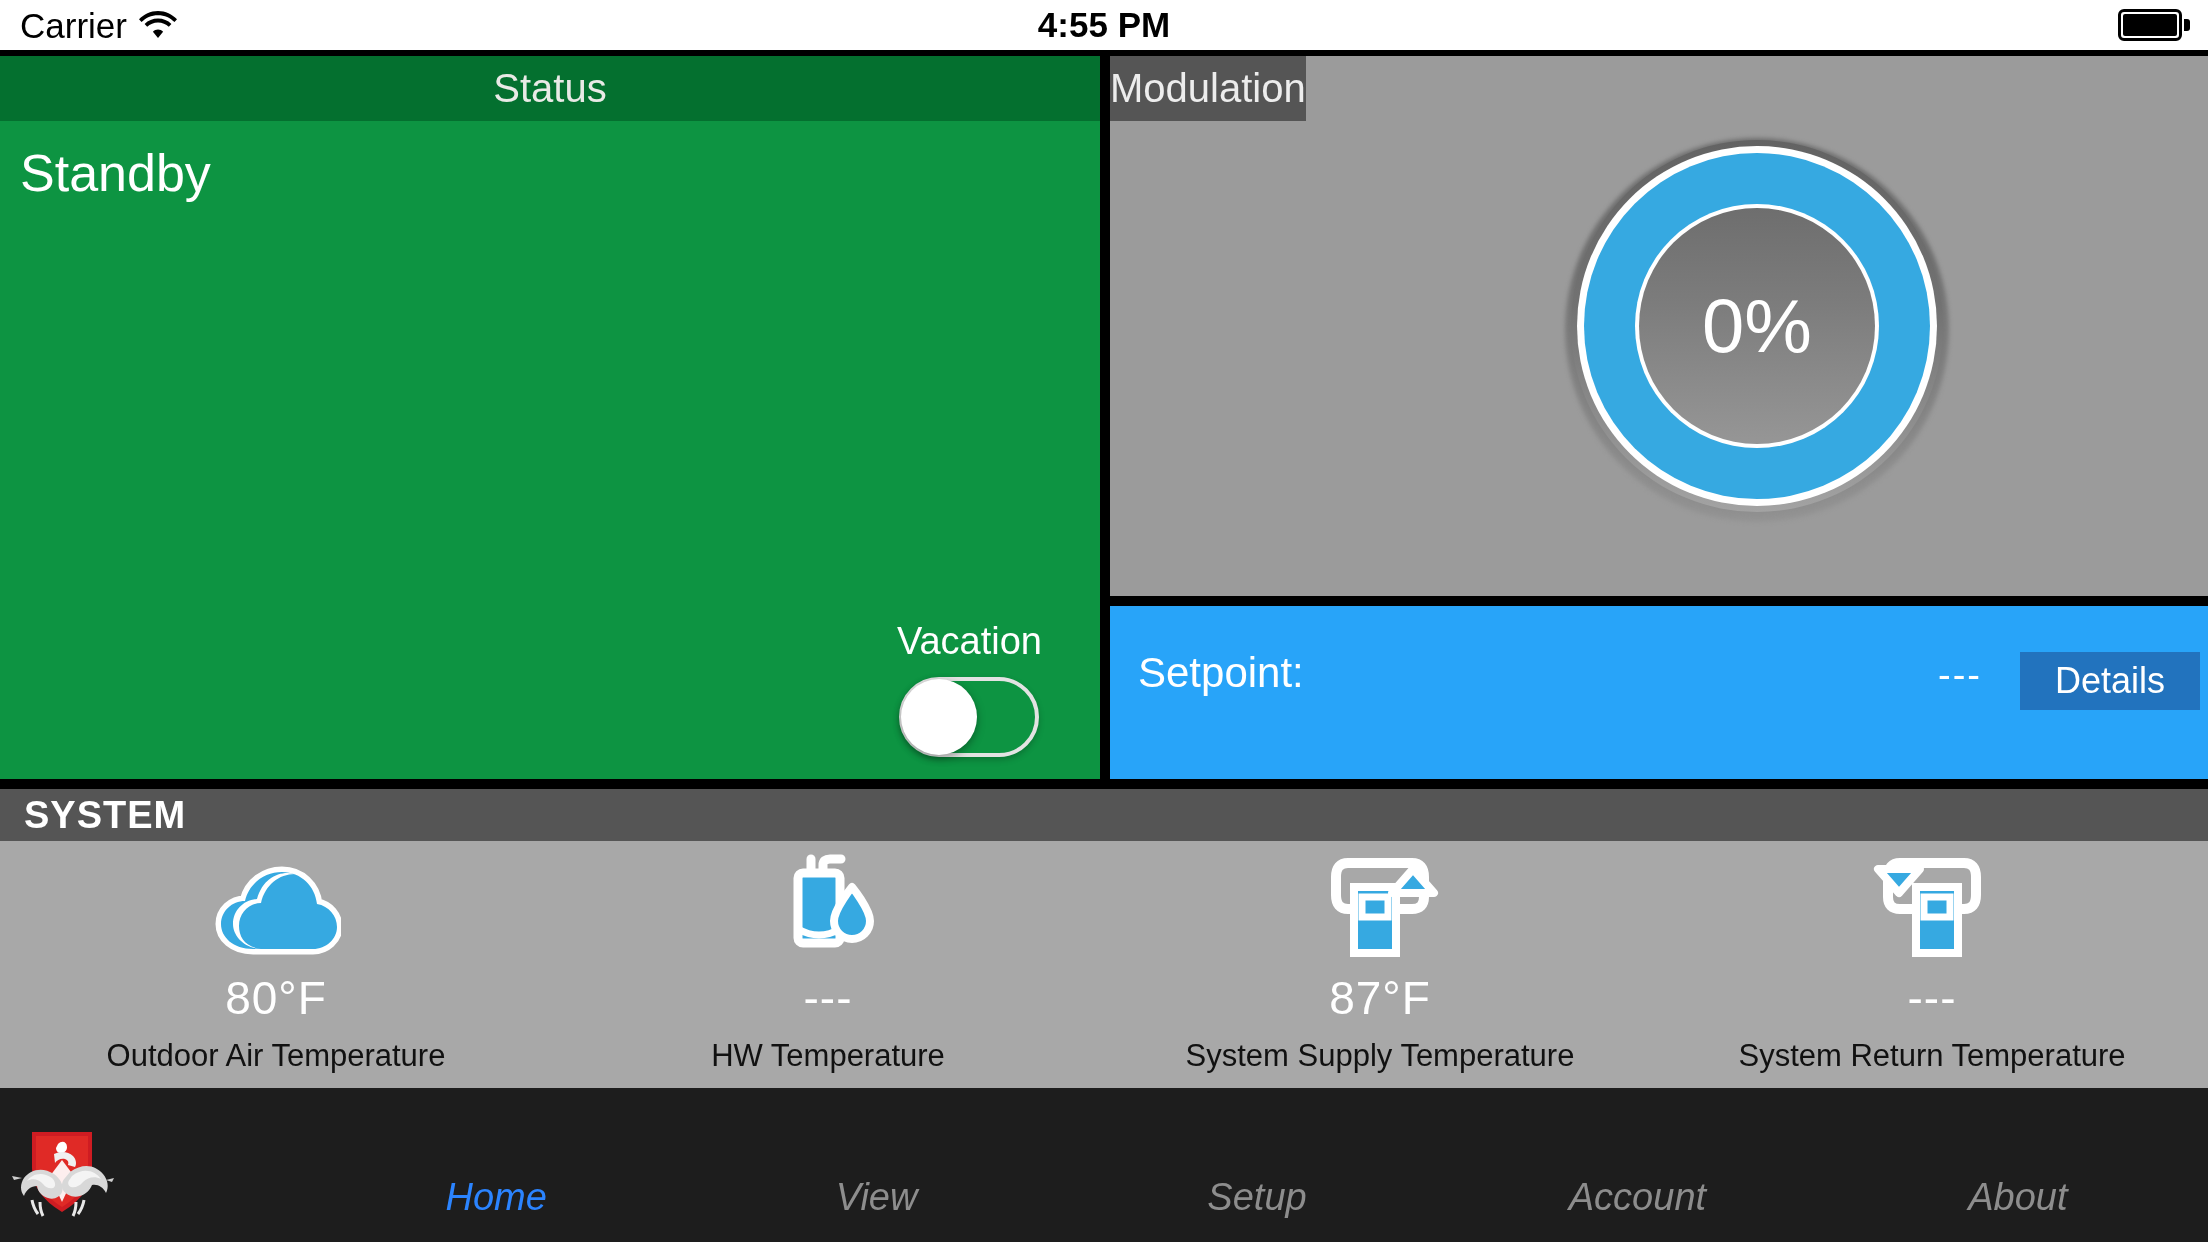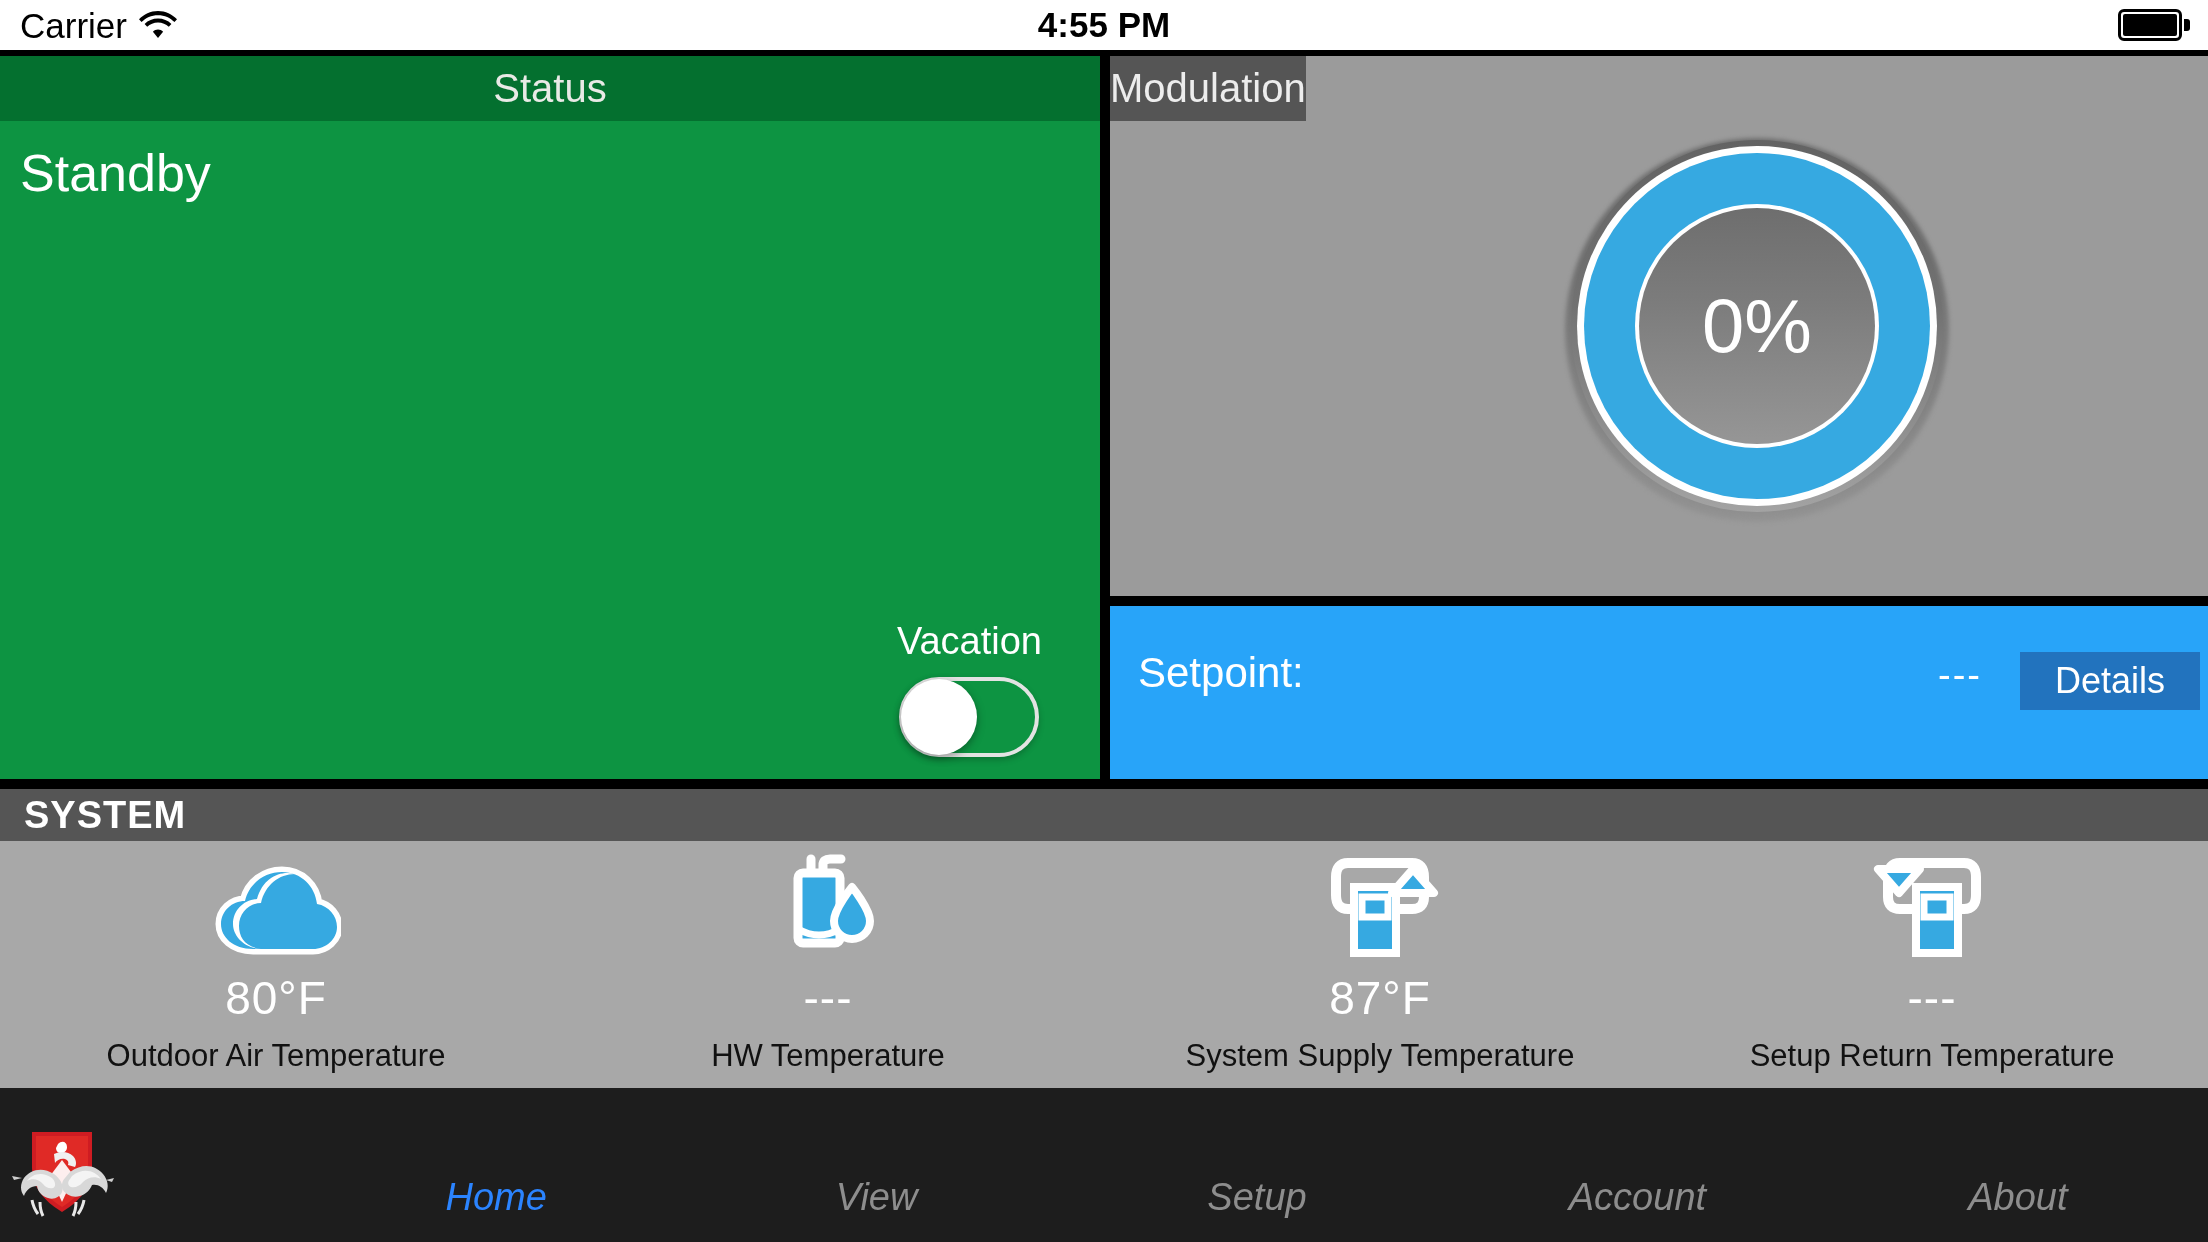--- a/index.html
+++ b/index.html
@@ -318,21 +318,21 @@
     <div class="tile">
       <div class="icon">
         <svg width="120" height="112" viewBox="0 0 120 112">
           <path d="M92 14 L28 14 Q16 14 16 28 L16 48 Q16 60 28 60 L92 60 Q104 60 104 46 L104 28 Q104 14 92 14 Z" fill="none" stroke="#ffffff" stroke-width="10" stroke-linejoin="round"></path>
           <rect x="44" y="38" width="42" height="66" fill="#36a9e1" stroke="#ffffff" stroke-width="8"></rect>
           <rect x="52" y="48" width="26" height="20" fill="#36a9e1" stroke="#ffffff" stroke-width="7"></rect>
           <path d="M27 44 L6 20 L48 20 Z" fill="#36a9e1" stroke="#ffffff" stroke-width="8" stroke-linejoin="round"></path>
         </svg>
       </div>
       <div class="val">---</div>
-      <div class="cap">Setup Return Temperature</div>
+      <div class="cap">System Return Temperature</div>
     </div>
   </div>
 
   <div class="tabbar">
     <div class="tab-logo">
       <svg width="104" height="104" viewBox="0 0 104 104">
         <path d="M22 16 L82 16 L82 52 Q82 78 52 96 Q22 78 22 52 Z" fill="#cf1c22"></path>
         <path d="M26 20 L78 20 L78 52 Q78 75 52 91 Q26 75 26 52 Z" fill="#e02a26"></path>
         <path d="M52 44 L64 60 L52 86 L40 60 Z" fill="#ffffff" opacity="0.92"></path>
         <path d="M48 28 c4-4 9-2 9 3 c0 4-3 6-6 6 c-3 0-5-2-5-5 z" fill="#ffffff"></path>

